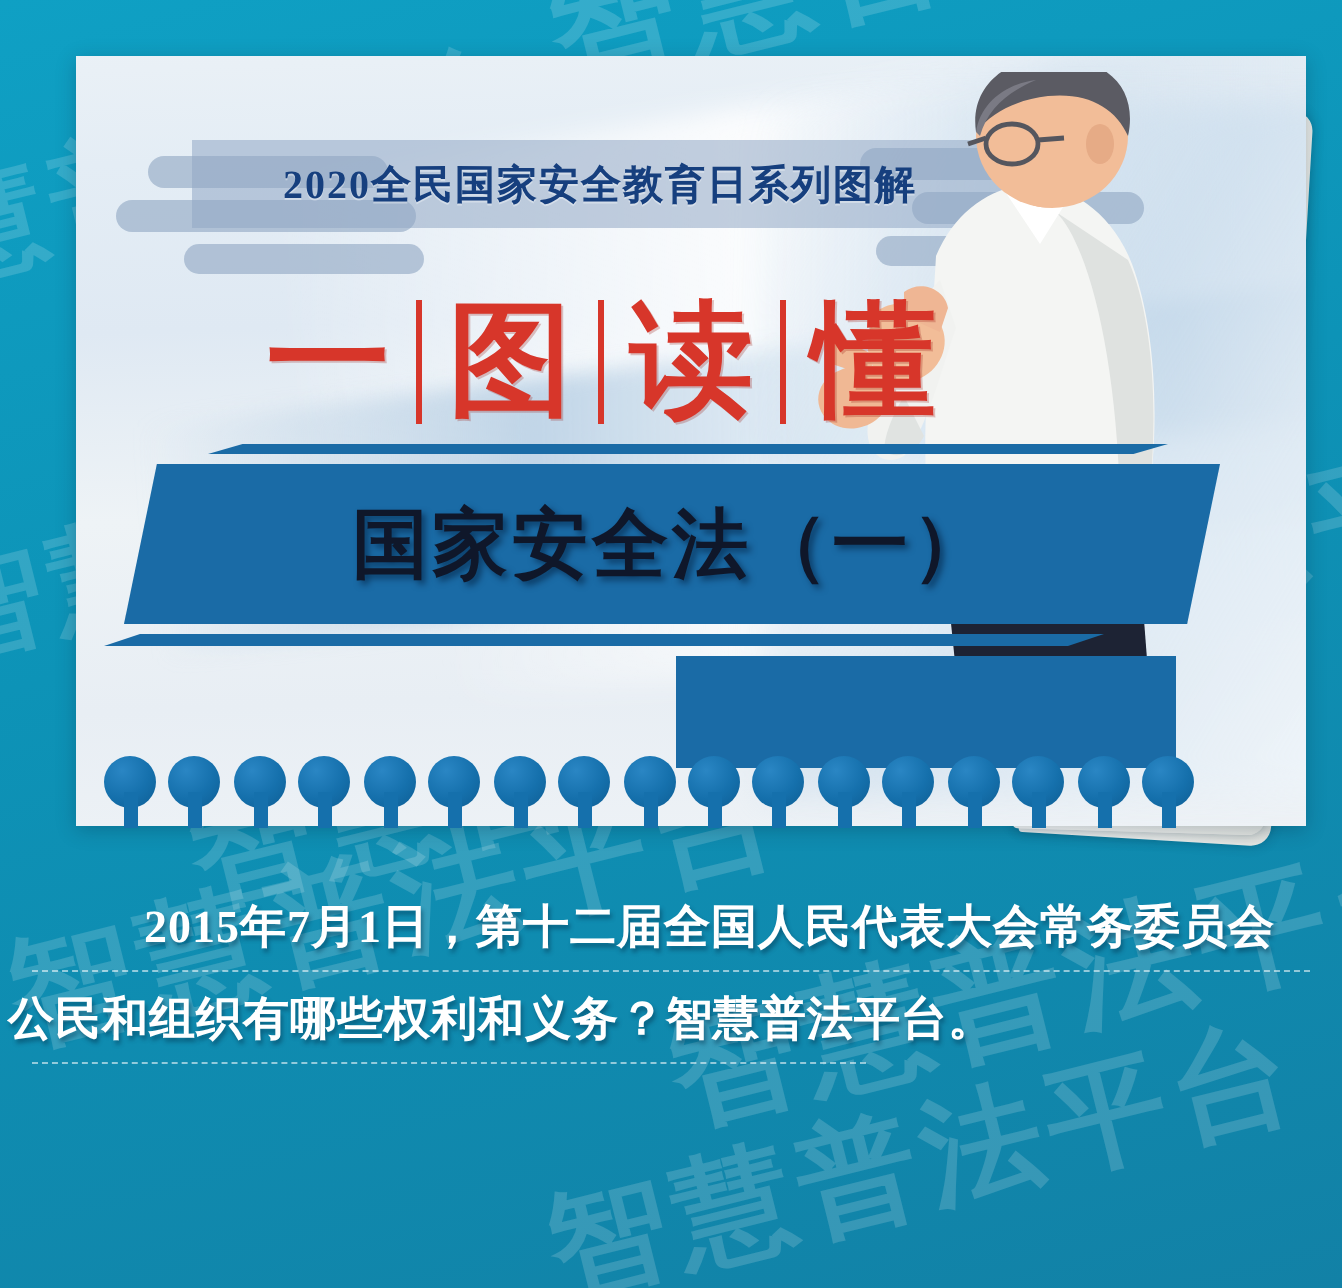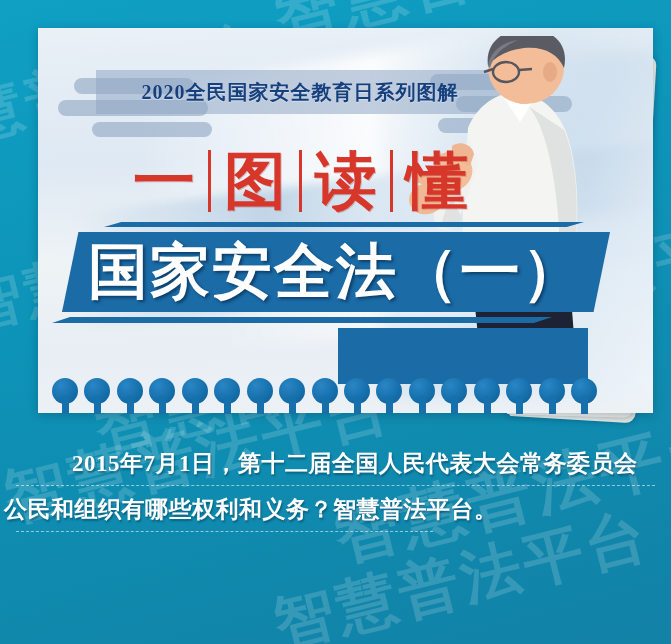--- a/index.html
+++ b/index.html
@@ -127,21 +127,21 @@
     clip-path:polygon(3.6% 0,100% 0,96.4% 100%,0 100%);
   }
   .par-top{left:56px;top:0;width:480px;height:5px;}
   .par-main{left:14px;top:10px;width:548px;height:80px;
     clip-path:polygon(3.0% 0,100% 0,97.0% 100%,0 100%);
     box-shadow:0 3px 7px rgba(0,40,70,.3);}
   .par-bot{left:4px;top:95px;width:500px;height:6px;}
   .banner-text{
     position:absolute;left:14px;top:10px;width:548px;height:80px;
     display:flex;align-items:center;justify-content:center;
-    color:#ffffff;font-size:60px;font-weight:700;letter-spacing:2px;
+    color:#0f172a;font-size:38px;font-weight:700;letter-spacing:2px;
     text-shadow:2px 2px 3px rgba(0,25,55,.55);
   }
 
   
   .pins{position:absolute;left:38px;top:378px;width:573px;height:36px;z-index:7;}
   .pin{position:absolute;bottom:0;width:26px;height:36px;}
   .pin i{
     position:absolute;left:0;top:0;width:26px;height:26px;border-radius:50%;
     background:radial-gradient(circle at 35% 28%,#2a86c4 0%,#1570ac 55%,#0e5e94 100%);
     display:block;

